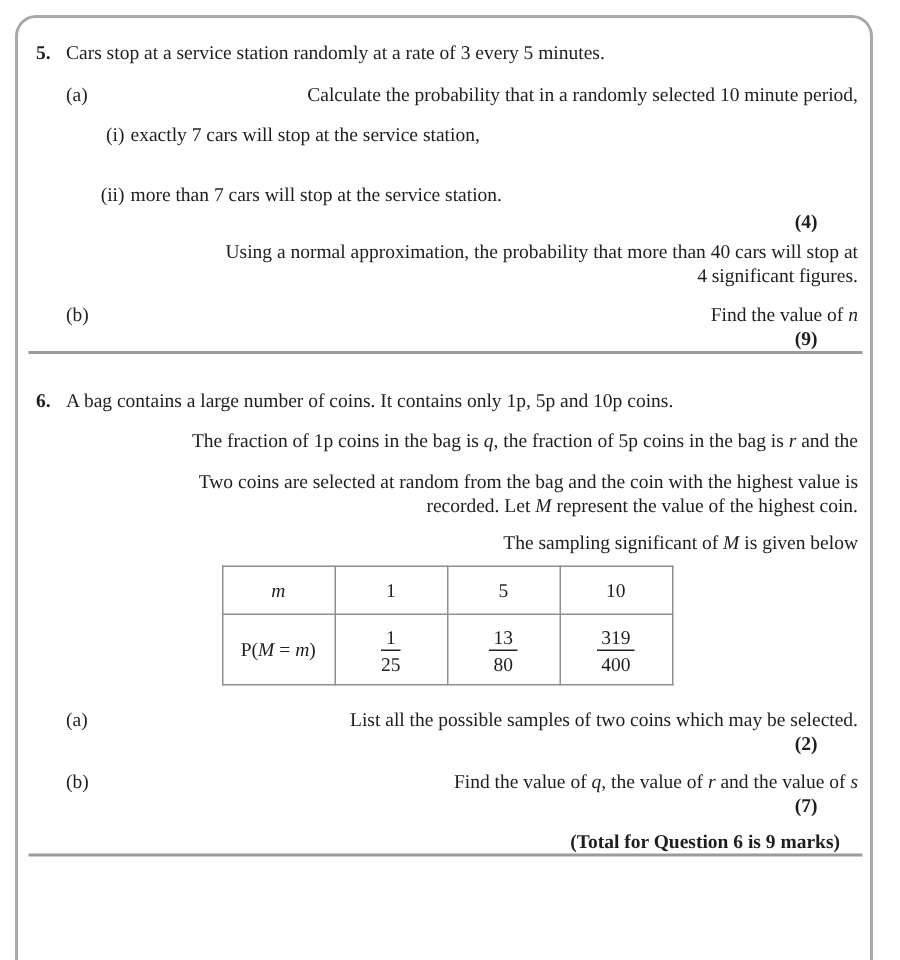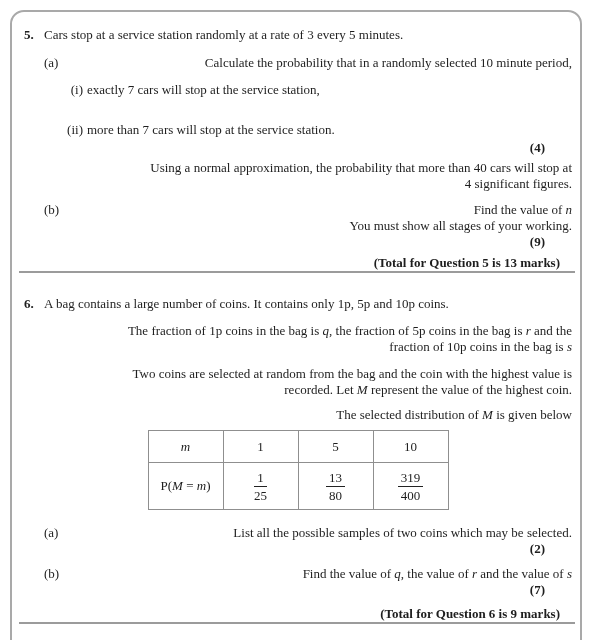--- a/index.html
+++ b/index.html
@@ -83,48 +83,45 @@
 
     <div class="para" style="margin-top:4px">
       <div class="line"><span>Using a normal approximation, the probability that more than 40 cars will stop at</span></div>
       <div class="line"><span>4 significant figures.</span></div>
     </div>
 
     <div class="part" style="margin-top:10px">
       <span class="part-label">(b)</span>
       <span class="part-body">
         <span class="line" style="display:block"><span>Find the value of </span><i>n</i></span>
-        <span class="line" style="display:block">You must show all stages of your working.</span>
       </span>
     </div>
 
     <div class="marks">(9)</div>
 
-    <div class="total" style="margin-top:5px">(Total for Question 5 is 13 marks)</div>
     <hr class="rule">
   </section>
 
   <section>
     <div class="q-head" style="margin-top:23px">
       <span class="q-num">6.</span>
       <span class="line">A bag contains a large number of coins. It contains only 1p, 5p and 10p coins.</span>
     </div>
 
     <div class="para" style="margin-top:11px">
       <div class="line"><span>The fraction of 1p coins in the bag is </span><i>q</i><span>, the fraction of 5p coins in the bag is </span><i>r</i><span> and the</span></div>
-      <div class="line"><span>fraction of 10p coins in the bag is </span><i>s</i></div>
     </div>
 
     <div class="para" style="margin-top:11px">
       <div class="line"><span>Two coins are selected at random from the bag and the coin with the highest value is</span></div>
       <div class="line"><span>recorded. Let </span><i>M</i><span> represent the value of the highest coin.</span></div>
     </div>
 
     <div class="para" style="margin-top:9px">
-      <div class="line"><span>The selected distribution of </span><i>M</i><span> is given below</span></div>
+      <div class="line"><span>The sampling significant of </span><i>M</i><span> is given below</span></div>
     </div>
 
     <table class="dist">
       <tbody>
         <tr class="hdr">
           <td><i>m</i></td>
           <td>1</td>
           <td>5</td>
           <td>10</td>
         </tr>

